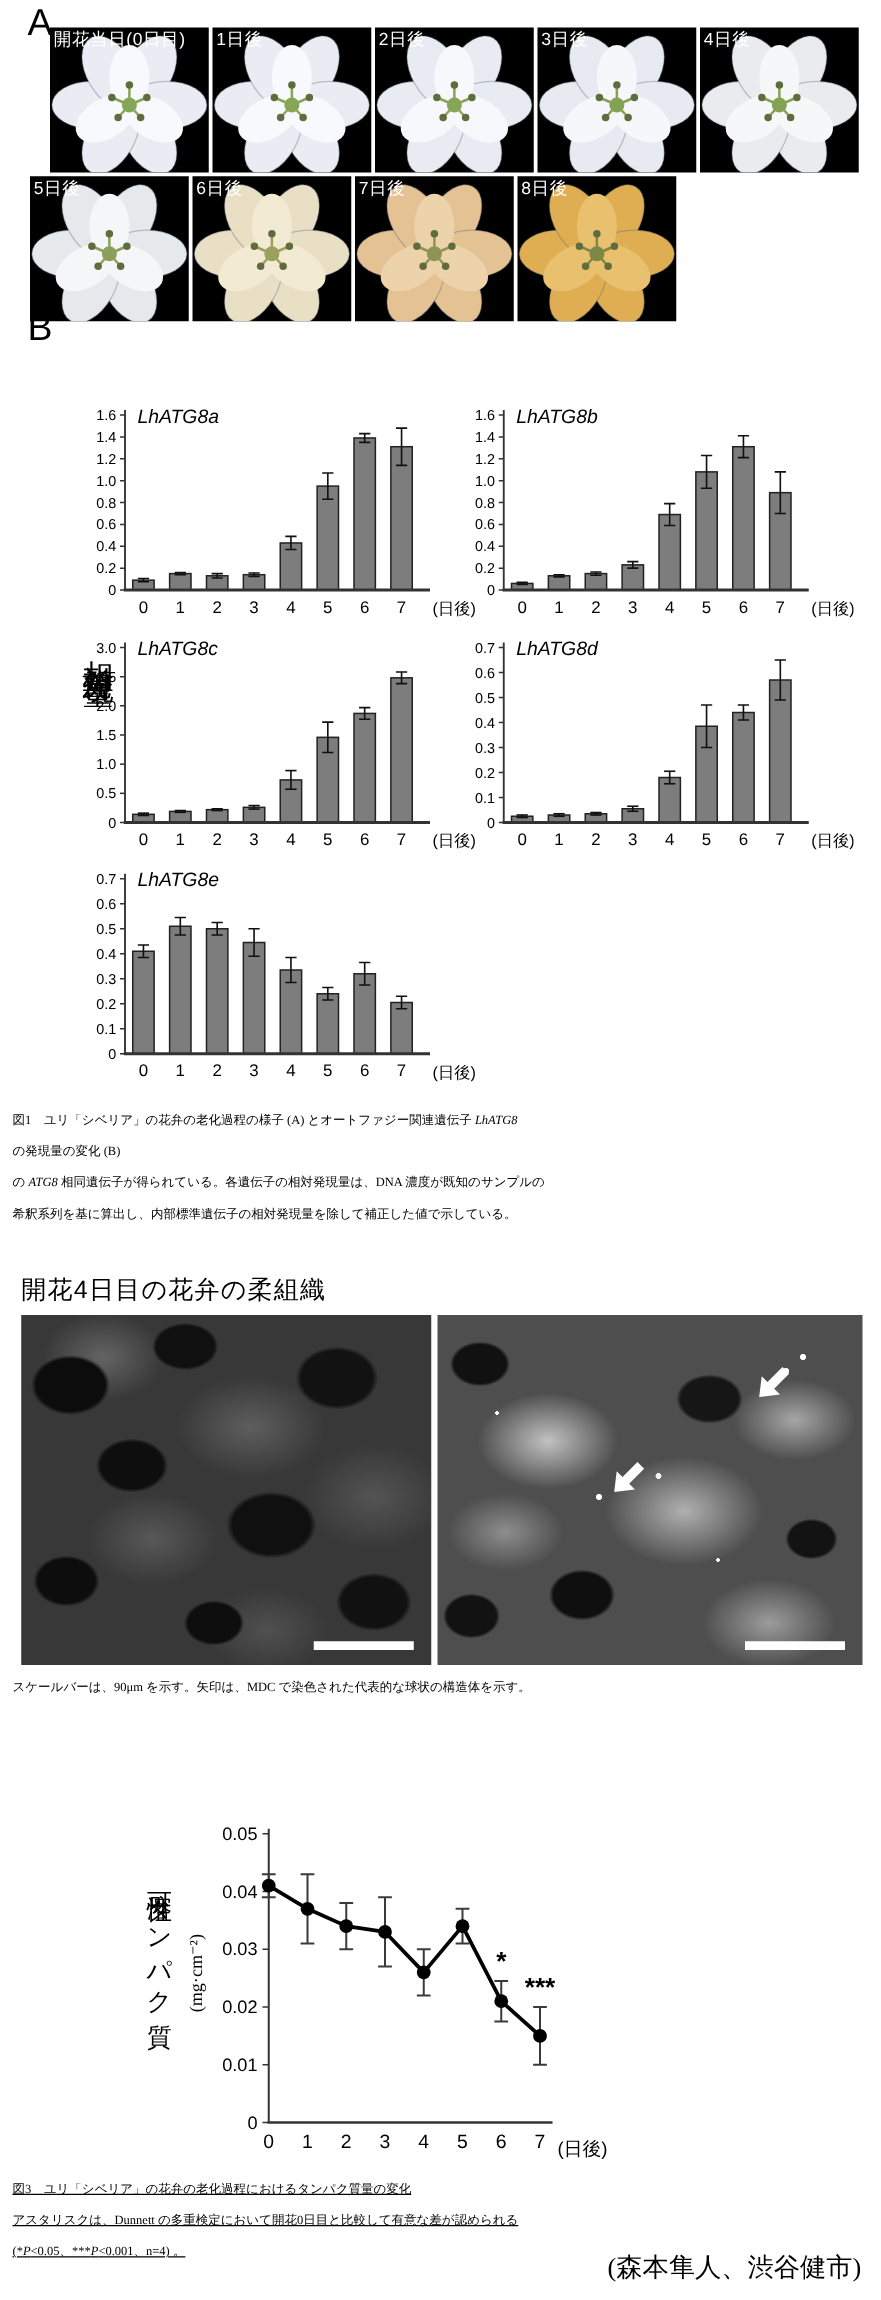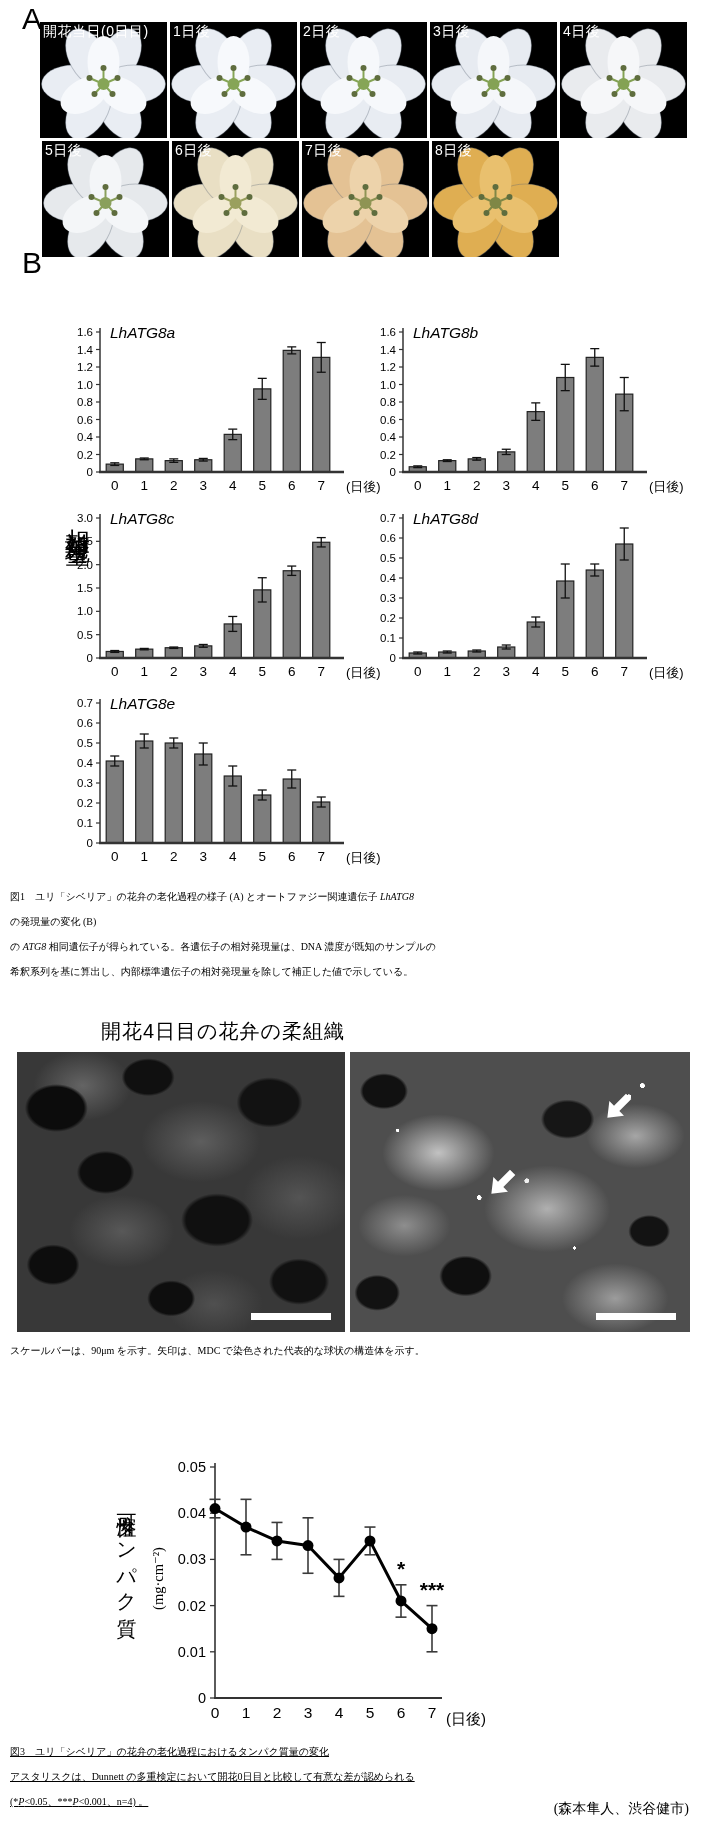--- a/index.html
+++ b/index.html
@@ -5,21 +5,21 @@
   html,body{margin:0;padding:0;background:#fff;}
   .page{position:relative;width:705px;height:1840px;background:#fff;overflow:hidden;
         font-family:"Liberation Sans","DejaVu Sans",sans-serif;color:#000;}
 
   .panel-letter{position:absolute;font-size:30px;font-family:"Liberation Sans",sans-serif;}
   #pa-letter{left:22px;top:2px;}
   #pb-letter{left:22px;top:246px;}
 
   .flower-row{position:absolute;display:flex;gap:3px;}
   #row1{left:40px;top:22px;}
-  #row2{left:42px;top:141px;align-items:center;}
+  #row2{left:24px;top:141px;align-items:center;}
   .tile{position:relative;width:127px;height:116px;background:#000;flex:0 0 auto;overflow:hidden;}
   .tile-label{position:absolute;left:3px;top:1px;z-index:2;color:#fff;font-size:14px;letter-spacing:.5px;}
   .flower-holder,.flower-holder svg{position:absolute;left:0;top:0;width:127px;height:116px;display:block;}
 
   .ylab-b{position:absolute;left:62px;top:508px;writing-mode:vertical-rl;text-orientation:upright;
           font-size:25px;letter-spacing:4px;}
 
   .chart{position:absolute;width:320px;height:182px;}
   #chart-a{left:60px;top:320px;}
   #chart-b{left:363px;top:320px;}
@@ -37,23 +37,23 @@
   #chart-f .tickx{font-size:15.5px;}
   #chart-f .xunit{font-size:15px;}
   .anno{font-size:21px;font-weight:bold;}
 
   .caption{position:absolute;width:692px;font-family:"Liberation Serif","DejaVu Serif",serif;
            font-size:10px;line-height:25px;}
   .caption .it{font-style:italic;}
   #cap1{left:10px;top:884px;}
   #cap2{left:10px;top:1338px;}
   #cap3{left:10px;top:1739px;text-decoration:underline;}
-  .credit{position:absolute;right:16px;top:1800px;font-family:"Liberation Serif","DejaVu Serif",serif;font-size:14px;}
-
-  .fig2-title{position:absolute;top:1018px;font-size:20px;font-weight:500;text-align:right;letter-spacing:1px;}
+  .credit{position:absolute;right:16px;top:1800px;font-family:"Liberation Serif","DejaVu Serif",serif;font-size:21px;}
+
+  .fig2-title{position:absolute;top:1018px;font-size:20px;font-weight:500;text-align:left;letter-spacing:1px;}
   #f2t-left{left:17px;width:328px;}
   #f2t-right{left:350px;width:340px;}
 
   .micro{position:absolute;top:1052px;height:280px;}
   #micro-left{left:17px;width:328px;background-color:#383838;
     background-image:
       radial-gradient(ellipse 50px 38px at 12% 20%, #0c0c0c 55%, rgba(0,0,0,0) 63%),
       radial-gradient(ellipse 42px 30px at 40% 9%, #101010 55%, rgba(0,0,0,0) 63%),
       radial-gradient(ellipse 55px 42px at 77% 18%, #121212 52%, rgba(0,0,0,0) 60%),
       radial-gradient(ellipse 48px 36px at 27% 43%, #0e0e0e 52%, rgba(0,0,0,0) 60%),

